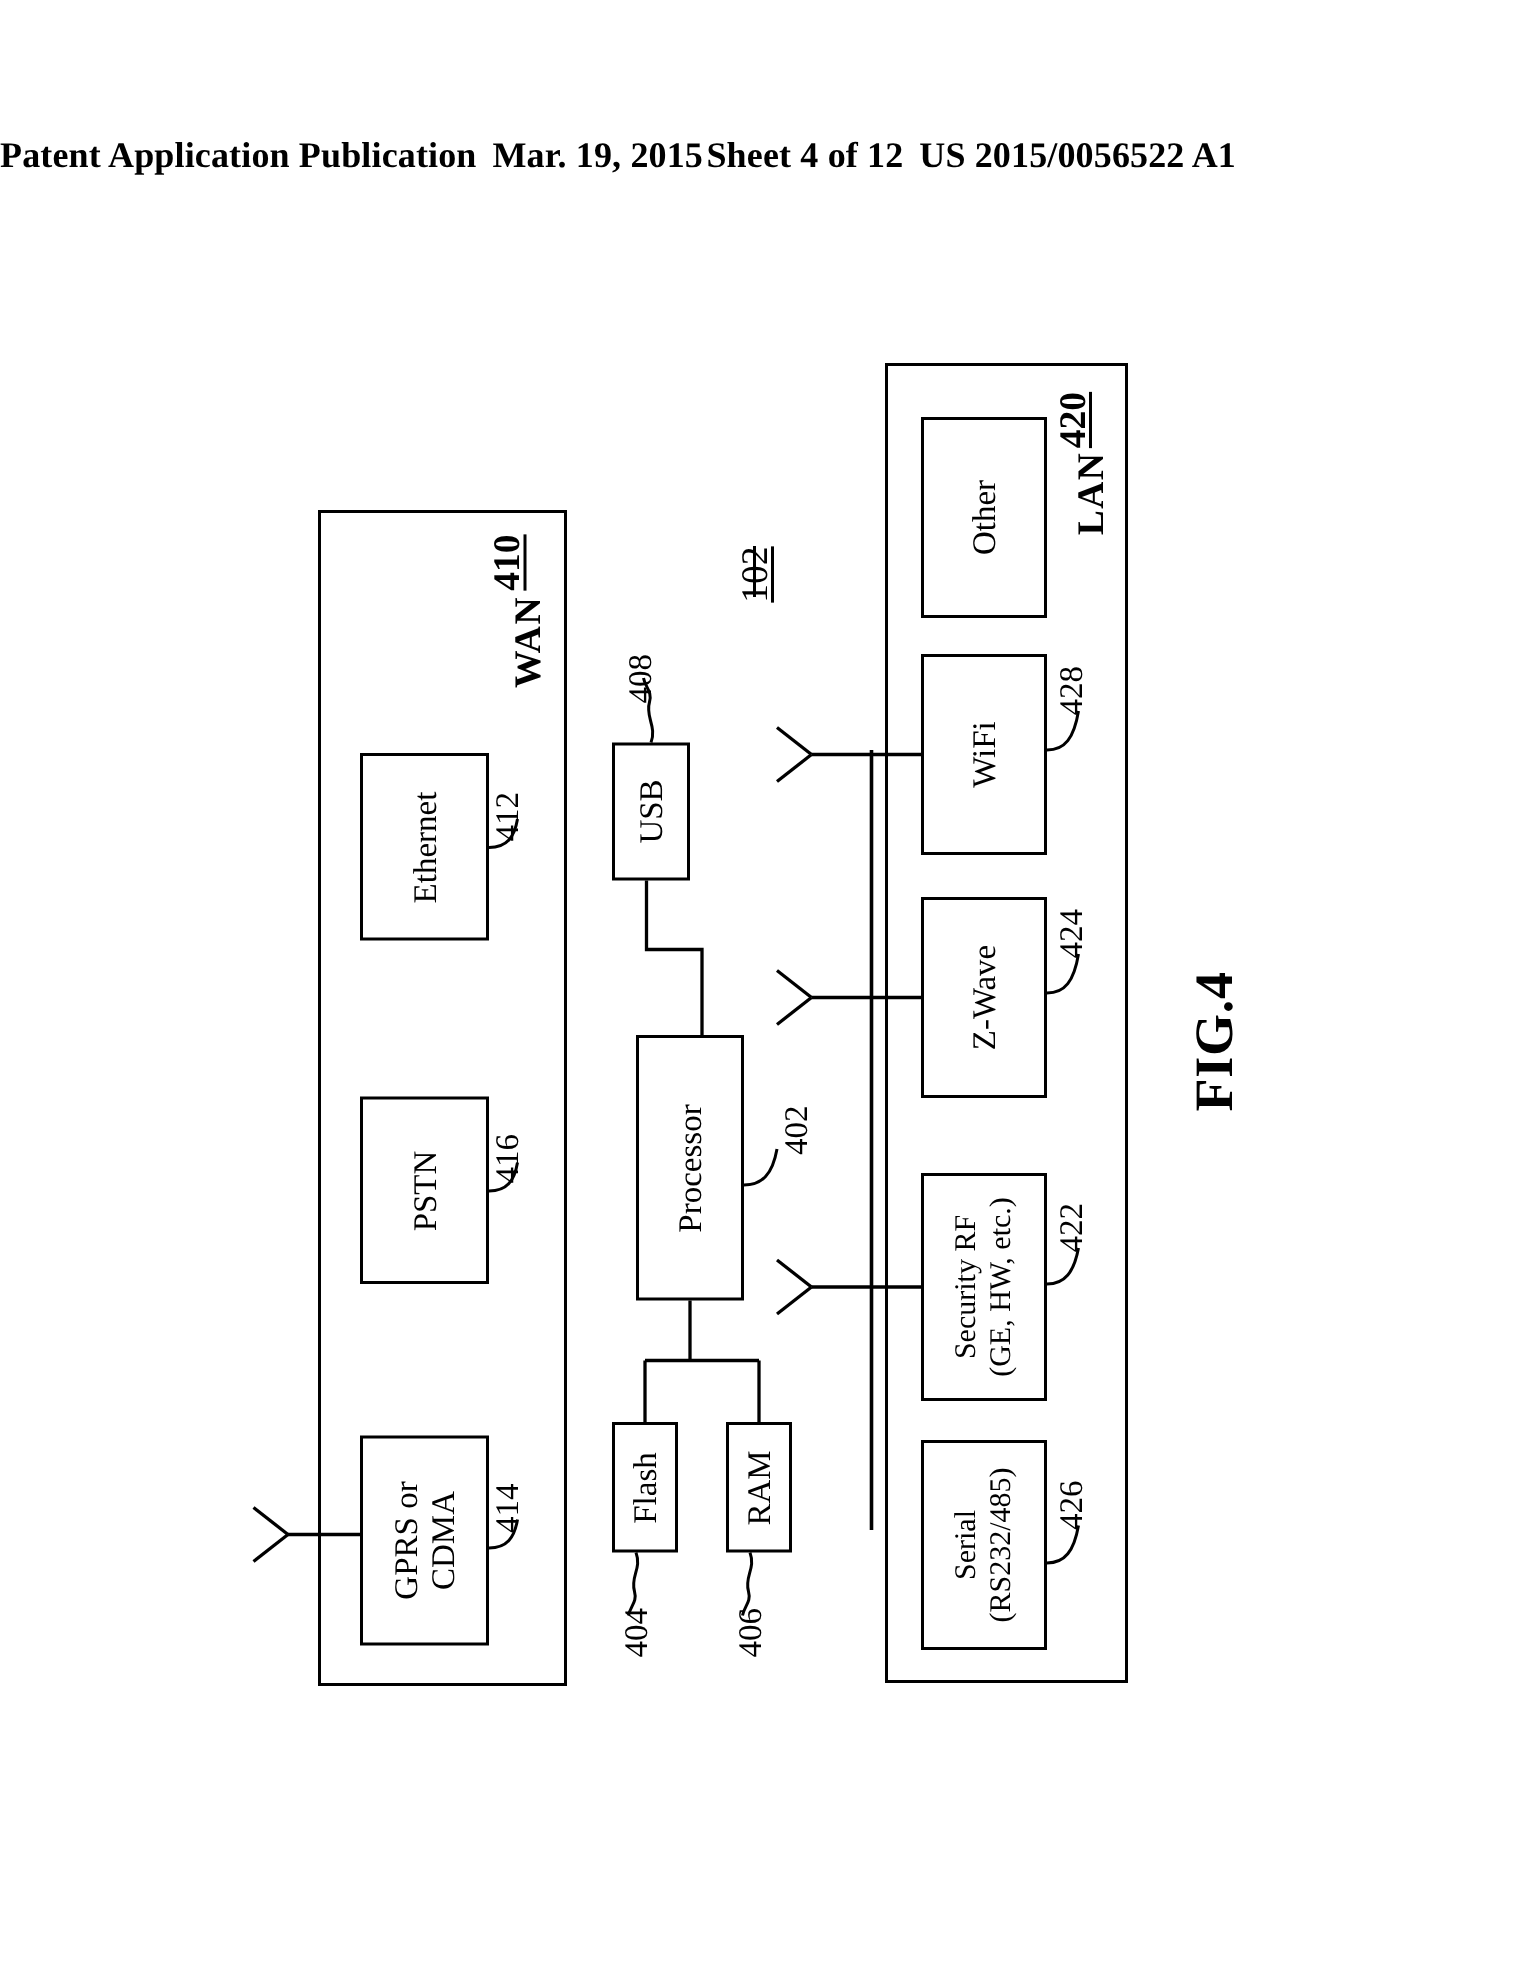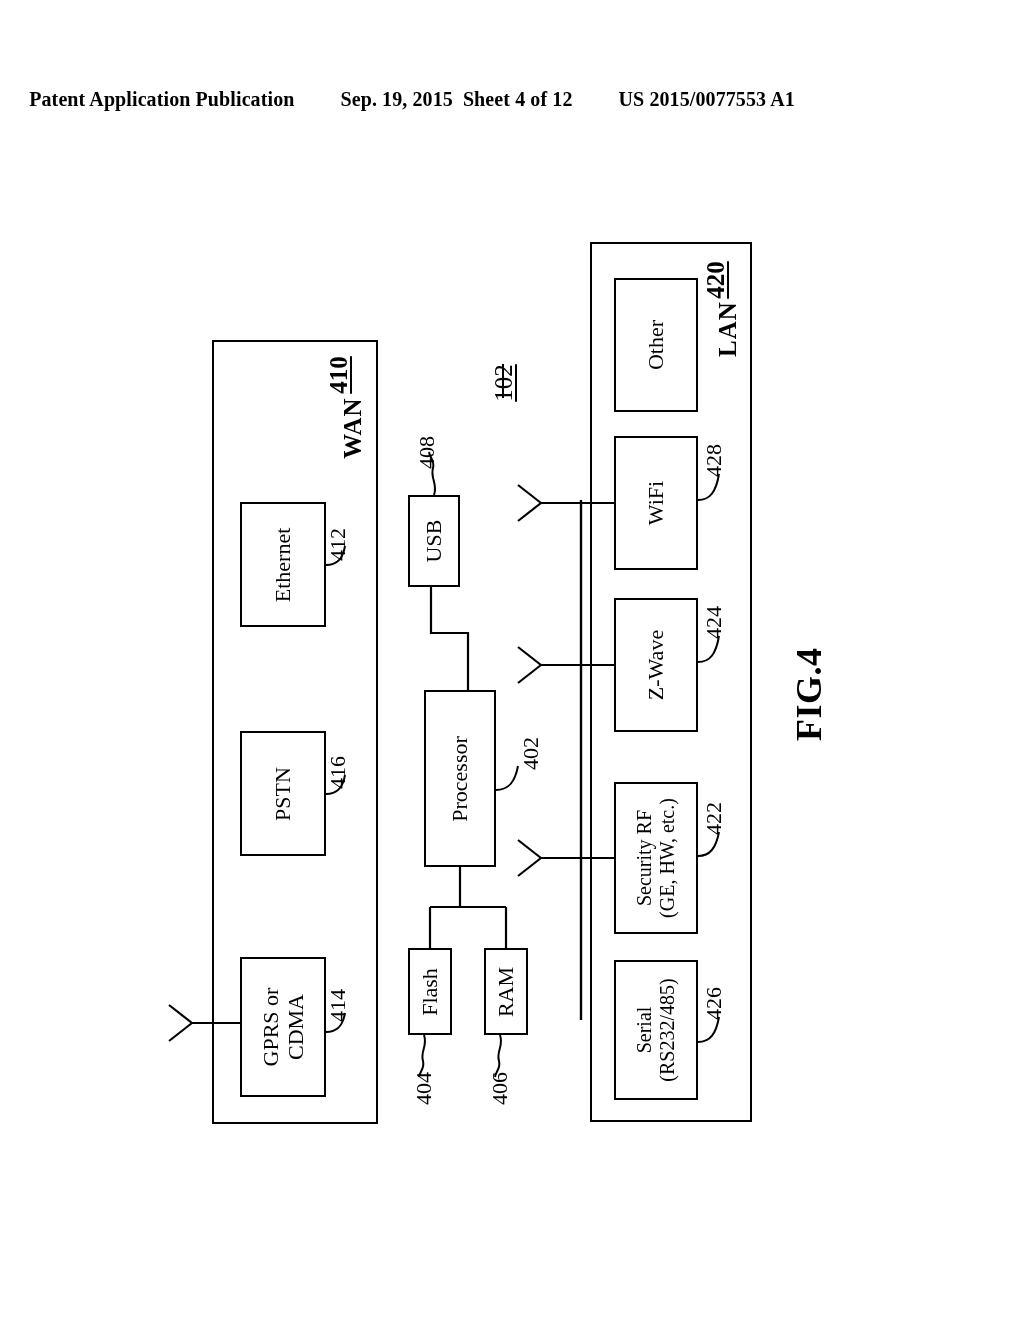--- a/index.html
+++ b/index.html
@@ -17,24 +17,24 @@
   }
 
   
   #page-header {
     position: absolute;
     top: 88px;
     left: 0;
     width: 824px;
     height: 30px;
     display: flex;
-    align-items: flex-start;
+    align-items: flex-end;
     justify-content: center;
     font-weight: bold;
-    font-size: 20px;
+    font-size: 24px;
     letter-spacing: 0.1px;
     white-space: nowrap;
   }
   #page-header .hdr-seg { display: inline-block; }
   #page-header .gap-lg { display: inline-block; width: 46px; }
   #page-header .gap-sm { display: inline-block; width: 10px; }
 
   
   #diagram {
     position: absolute;
@@ -104,25 +104,25 @@
     font-weight: bold;
     letter-spacing: 0.5px;
   }
 </style>
 </head>
 <body>
 
 <div id="page-header">
   <span class="hdr-seg">Patent Application Publication</span>
   <span class="gap-lg"></span>
-  <span class="hdr-seg">Sep. 19, 2015</span>
+  <span class="hdr-seg">Mar. 19, 2015</span>
   <span class="gap-sm"></span>
   <span class="hdr-seg">Sheet 4 of 12</span>
   <span class="gap-lg"></span>
-  <span class="hdr-seg">US 2015/0077553 A1</span>
+  <span class="hdr-seg">US 2015/0056522 A1</span>
 </div>
 
 <div id="diagram">
 
   <div class="outer-box" style="left:212px; top:340px; width:166px; height:784px;"></div>
   <div class="vtext" style="left:309px; top:413px; width:90px; height:30px; font-size:25px; font-weight:bold; letter-spacing:1px;">WAN</div>
   <div class="vtext ref-underline" style="left:310px; top:360px; width:60px; height:30px; font-size:25px; font-weight:bold;">410</div>
 
   <div class="box" style="left:240px; top:502px; width:86px; height:125px;">
     <span class="box-label">Ethernet</span>

